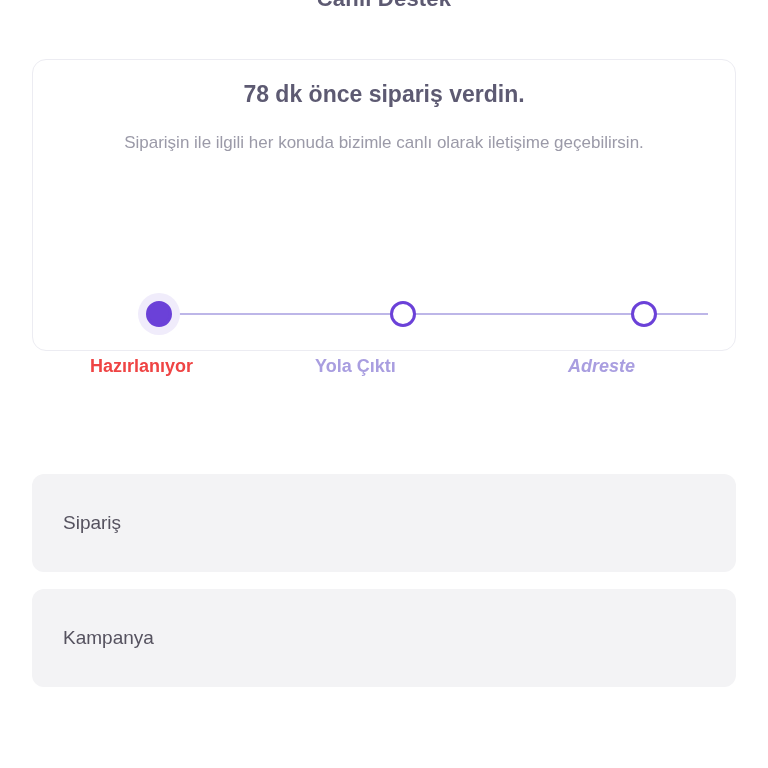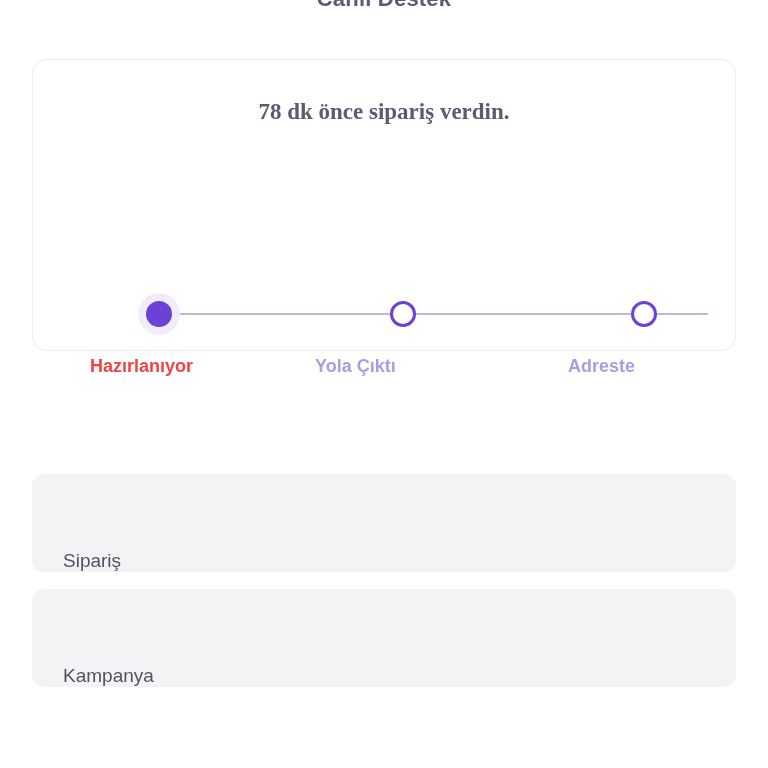--- a/index.html
+++ b/index.html
@@ -41,26 +41,25 @@
     top: 59px;
     left: 32px;
     width: 704px;
     height: 292px;
     box-sizing: border-box;
     border: 1px solid #ececf2;
     border-radius: 14px;
     background: #ffffff;
   }
   .status-title {
-    margin-top: 39px;
+    margin-top: 21px;
     text-align: center;
     font-size: 23px;
     font-weight: bold;
     color: #5d5a72;
-    font-family: Liberation Serif, serif;
   }
   .status-sub {
     margin-top: 24px;
     text-align: center;
     font-size: 17px;
     color: #9b9aa8;
     padding: 0 40px;
     line-height: 1.3;
   }
 
@@ -142,60 +141,61 @@
     width: 704px;
   }
   .option {
     width: 704px;
     height: 98px;
     box-sizing: border-box;
     background: #f3f3f5;
     border-radius: 12px;
     margin-bottom: 17px;
     display: flex;
-    align-items: flex-end;
+    align-items: center;
     padding-left: 31px;
     cursor: pointer;
   }
   .option-label {
     font-size: 19px;
     color: #55525f;
   }
 </style>
 </head>
 <body>
 
 <div class="page">
 
   <div class="header">
     <div class="header-title">Canlı Destek</div>
   </div>
 
   <div class="status-card">
     <div class="status-title">78 dk önce sipariş verdin.</div>
+    <div class="status-sub">Siparişin ile ilgili her konuda bizimle canlı olarak iletişime geçebilirsin.</div>
 
     <div class="tracker">
       <div class="track-line"></div>
 
       <div class="node active" style="left:105px;">
         <div class="halo">
           <div class="node-dot filled"></div>
         </div>
       </div>
       <div class="node-label current" style="left:57px;">Hazırlanıyor</div>
 
       <div class="node" style="left:357px;">
         <div class="node-dot"></div>
       </div>
       <div class="node-label upcoming" style="left:282px;">Yola Çıktı</div>
 
       <div class="node" style="left:598px;">
         <div class="node-dot"></div>
       </div>
-      <div class="node-label upcoming" style="left:535px;">Adreste</div>
+      <div class="node-label upcoming" style="left:535px;font-style:italic;">Adreste</div>
     </div>
   </div>
 
 
   <div class="options">
     <div class="option">
       <span class="option-label">Sipariş</span>
     </div>
     <div class="option">
       <span class="option-label">Kampanya</span>

